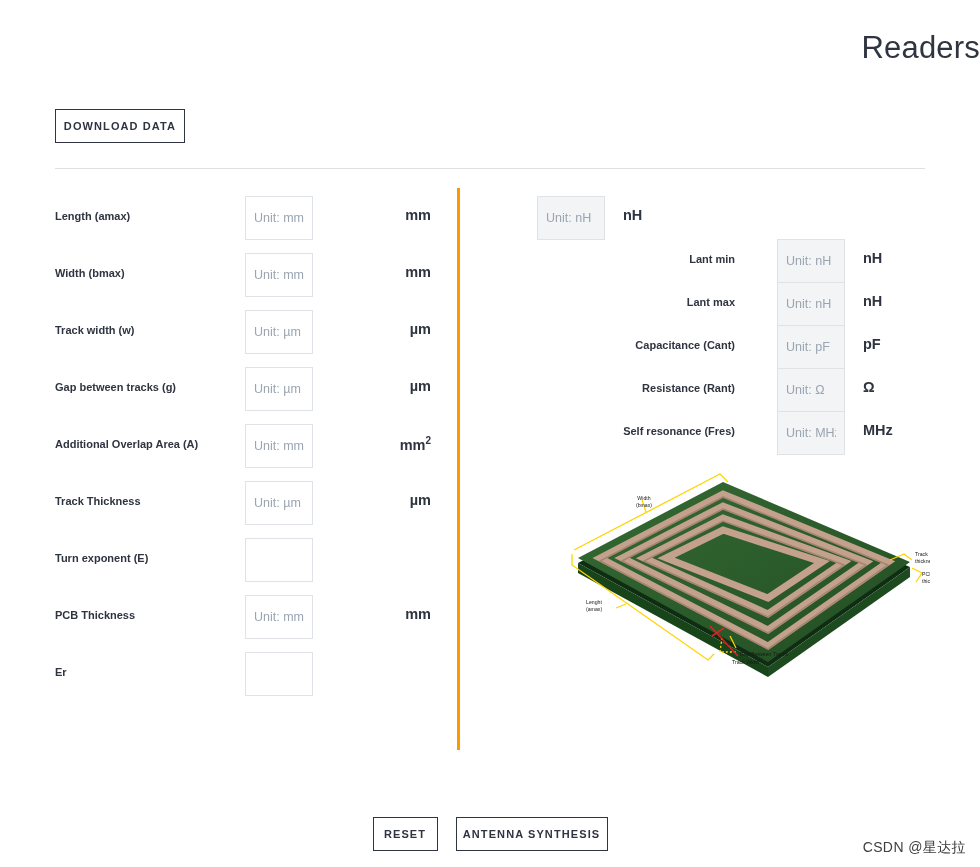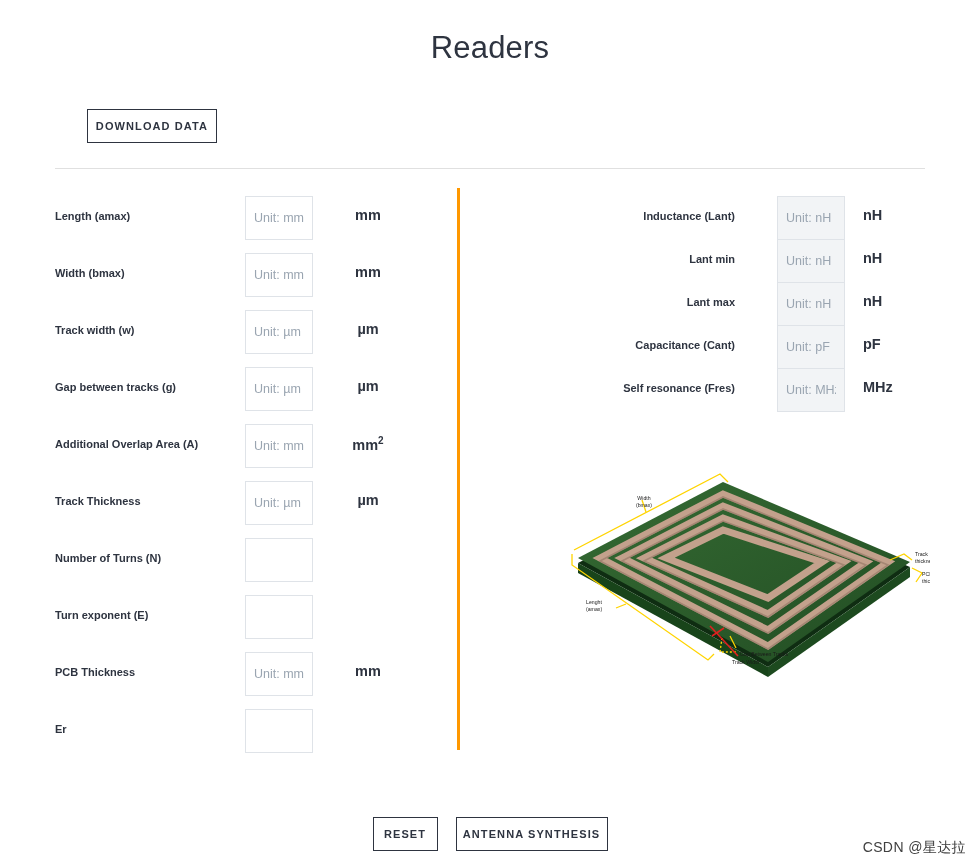--- a/index.html
+++ b/index.html
@@ -8,37 +8,36 @@
     width: 980px; height: 867px;
     background: #ffffff;
     font-family: "Liberation Sans", sans-serif;
     overflow: hidden;
   }
   .page { position: relative; width: 980px; height: 867px; background:#fff; }
 
   
   .page-title {
     position: absolute; left: 0; top: 30px; width: 980px;
-    text-align: center;
+    text-align: right;
     font-size: 31px; font-weight: 400; color: #2e3440;
     letter-spacing: .2px;
   }
 
   
   .download-btn {
     position: absolute; left: 55px; top: 109px;
     width: 130px; height: 34px;
     background: #fff;
     border: 1px solid #2e3440;
     color: #2e3440;
     font-size: 11px; font-weight: 700; letter-spacing: 1.1px;
     display: flex; align-items: center; justify-content: center;
     cursor: pointer; padding: 0;
     font-family: "Liberation Sans", sans-serif;
-    margin-left: 32px;
   }
 
   
   .hrule {
     position: absolute; left: 55px; top: 168px;
     width: 870px; height: 1px; background: #e0e0e0;
   }
   .vrule {
     position: absolute; left: 457px; top: 188px;
     width: 3px; height: 562px; background: #ff9800;
@@ -78,21 +77,21 @@
     font-family: "Liberation Sans", sans-serif;
     outline: none;
   }
   .finput::placeholder { color: #9aa5b1; }
   .finput.readonly { background: #f2f4f6; }
 
   .funit {
     font-size: 14.5px; font-weight: 700; color: #2e3440;
     padding-top: 11px;
   }
-  .col-left  .funit { margin-left: 8px; width: 70px; text-align: center; }
+  .col-left  .funit { margin-left: 36px; width: 70px; text-align: right; }
   .col-right .funit { margin-left: 26px; width: 60px; text-align: left; }
   .funit sup { font-size: 10px; vertical-align: super; }
 
   
   .pcb-wrap {
     position: absolute; left: 560px; top: 470px;
     width: 370px; height: 220px;
   }
   .pcb-wrap svg { display:block; }
 
@@ -160,61 +159,60 @@
         <div class="flabel">Additional Overlap Area (A)</div>
         <div class="fctl"><input type="text" class="finput" placeholder="Unit: mm" style=""></div>
         <div class="funit"><span>mm</span><sup>2</sup></div>
       </div>
       <div class="frow frow-l">
         <div class="flabel">Track Thickness</div>
         <div class="fctl"><input type="text" class="finput" placeholder="Unit: µm" style=""></div>
         <div class="funit"><span>µm</span></div>
       </div>
       <div class="frow frow-l">
-        <div class="flabel">Number of Turns (N)</div>
-        <div class="fctl"><input type="text" class="finput" placeholder="" style=""></div>
-        <div class="funit"></div>
-      </div>
-      <div class="frow frow-l">
         <div class="flabel">Turn exponent (E)</div>
         <div class="fctl"><input type="text" class="finput" placeholder="" style=""></div>
         <div class="funit"></div>
       </div>
       <div class="frow frow-l">
         <div class="flabel">PCB Thickness</div>
         <div class="fctl"><input type="text" class="finput" placeholder="Unit: mm" style=""></div>
         <div class="funit"><span>mm</span></div>
       </div>
       <div class="frow frow-l">
         <div class="flabel">Er</div>
         <div class="fctl"><input type="text" class="finput" placeholder="" style=""></div>
         <div class="funit"></div>
       </div>
     </div>
 
   <div class="col col-right">
       <div class="frow frow-r">
-        <div class="flabel">Inductance (Lant)</div>
         <div class="fctl"><input type="text" class="finput readonly" readonly="readonly" placeholder="Unit: nH" style=""></div>
         <div class="funit"><span>nH</span></div>
       </div>
       <div class="frow frow-r">
         <div class="flabel">Lant min</div>
         <div class="fctl"><input type="text" class="finput readonly" readonly="readonly" placeholder="Unit: nH" style=""></div>
         <div class="funit"><span>nH</span></div>
       </div>
       <div class="frow frow-r">
         <div class="flabel">Lant max</div>
         <div class="fctl"><input type="text" class="finput readonly" readonly="readonly" placeholder="Unit: nH" style=""></div>
         <div class="funit"><span>nH</span></div>
       </div>
       <div class="frow frow-r">
         <div class="flabel">Capacitance (Cant)</div>
         <div class="fctl"><input type="text" class="finput readonly" readonly="readonly" placeholder="Unit: pF" style=""></div>
         <div class="funit"><span>pF</span></div>
+      </div>
+      <div class="frow frow-r">
+        <div class="flabel">Resistance (Rant)</div>
+        <div class="fctl"><input type="text" class="finput readonly" readonly="readonly" placeholder="Unit: Ω" style=""></div>
+        <div class="funit"><span>Ω</span></div>
       </div>
       <div class="frow frow-r">
         <div class="flabel">Self resonance (Fres)</div>
         <div class="fctl"><input type="text" class="finput readonly" readonly="readonly" placeholder="Unit: MHz" style=""></div>
         <div class="funit"><span>MHz</span></div>
       </div>
     </div>
 
   <div class="pcb-wrap">
     <svg width="370" height="220" viewBox="0 0 370 220" xmlns="http://www.w3.org/2000/svg">

